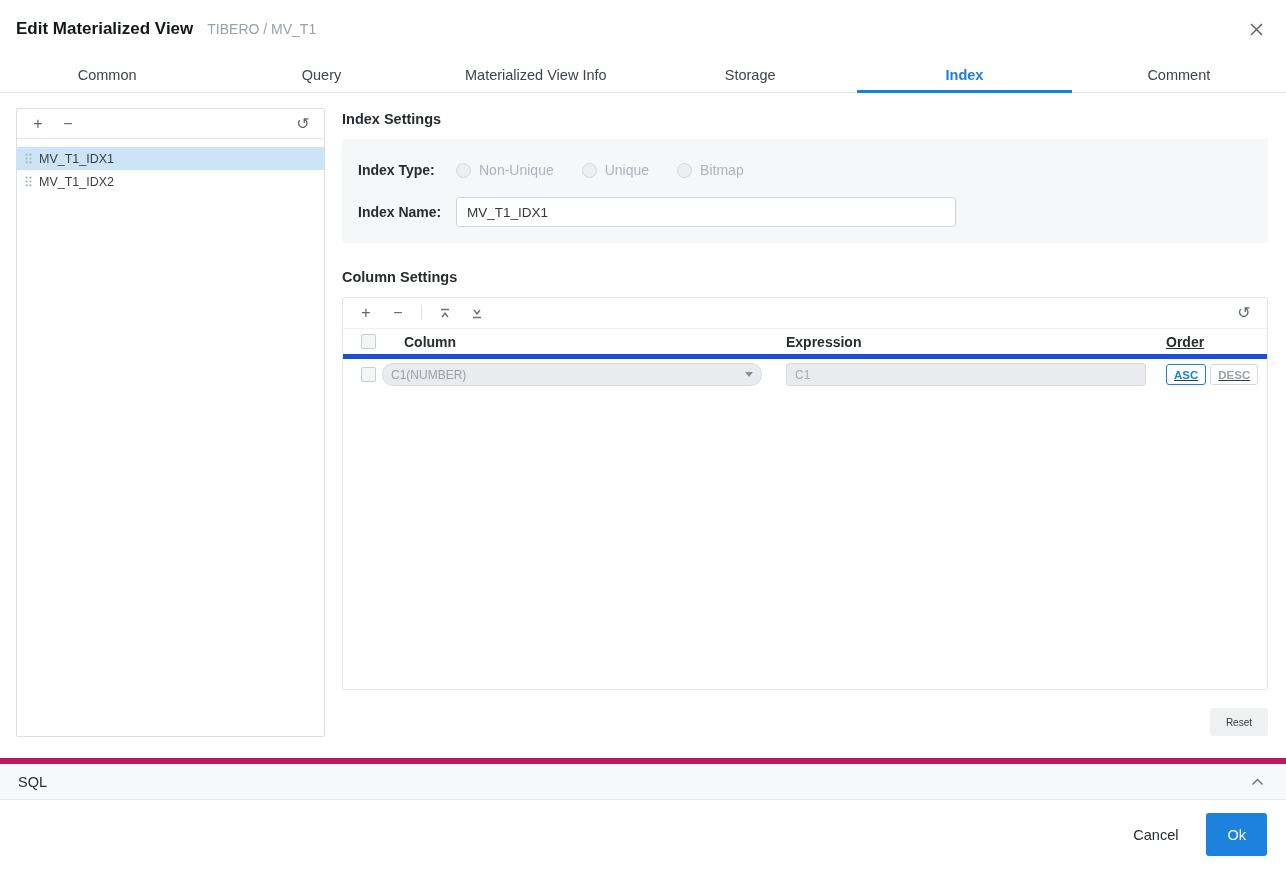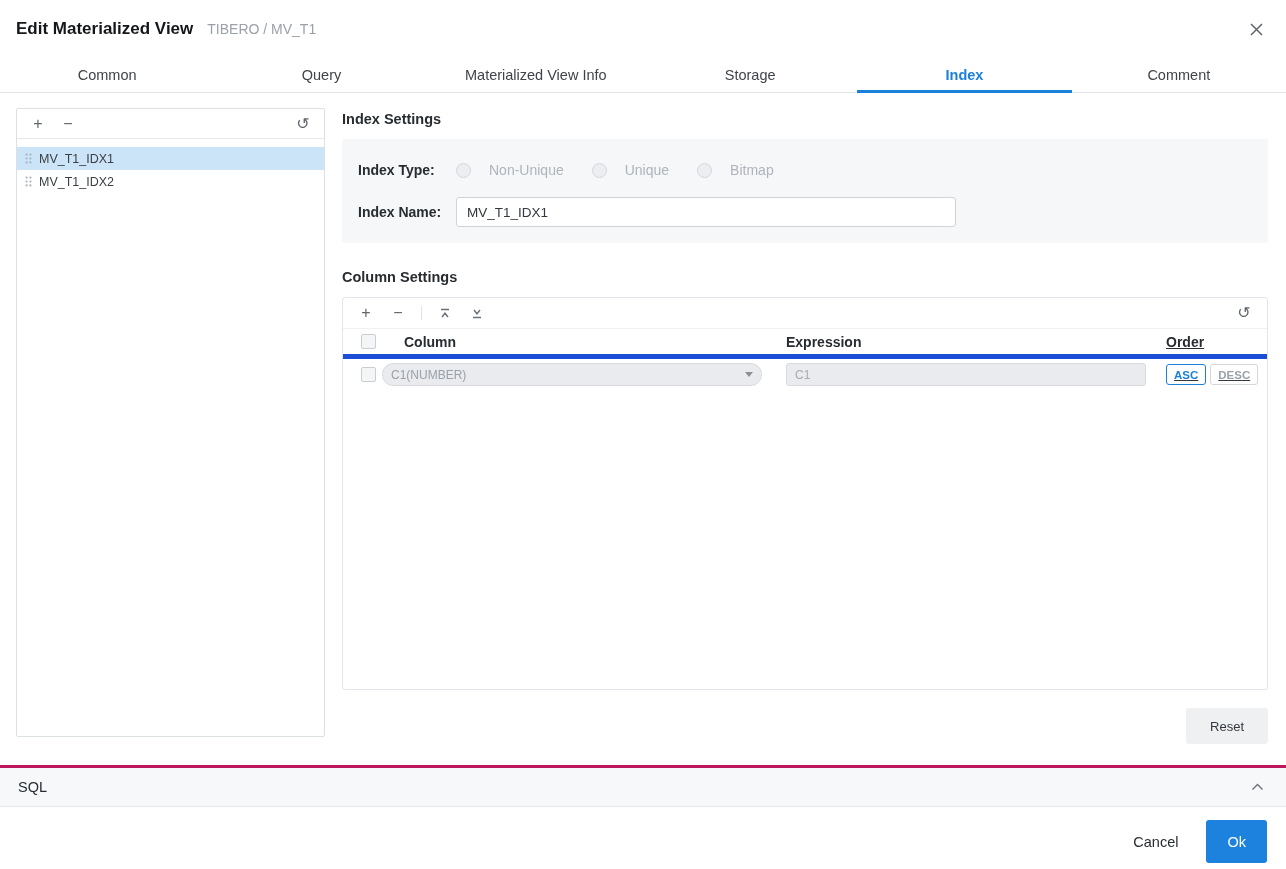--- a/index.html
+++ b/index.html
@@ -41,21 +41,21 @@
   .list-item.selected { background:#cce4f7; }
   .drag-handle { line-height:0; cursor:grab; }
   
   .right-panel { flex:1; min-width:0; }
   .section-heading { margin:3px 0 12px 0; font-size:14.5px; font-weight:600; color:#272c31; }
   .settings-panel { background:#f6f7f9; border-radius:2px; padding:16px; margin-bottom:26px; }
   .form-row { display:flex; align-items:center; height:30px; }
   .form-row + .form-row { margin-top:12px; }
   .form-label { width:98px; flex:0 0 auto; font-size:14px; font-weight:600; color:#272c31; }
   .radio-group { display:flex; gap:28px; }
-  .radio-option { display:flex; align-items:center; gap:18px; font-size:14px; color:#aeb4bc; }
+  .radio-option { display:flex; align-items:center; gap:8px; font-size:14px; color:#aeb4bc; }
   .radio-circle { width:15px; height:15px; border-radius:50%;
     border:1px solid #d3d7dc; background:#eceef1; flex:0 0 auto; }
   .text-input { width:500px; height:30px; border:1px solid #cfd4da; border-radius:3px;
     padding:0 10px; font-size:13.5px; color:#33383e;
     font-family:"Liberation Sans", sans-serif; outline:none; }
   
   .column-panel { border:1px solid #e2e5e9; border-radius:3px; height:393px;
     display:flex; flex-direction:column; overflow:hidden; }
   .col-toolbar { height:31px; flex:0 0 auto; border-bottom:1px solid #eef0f2;
     display:flex; align-items:center; padding:0 14px; gap:14px; }
@@ -77,26 +77,26 @@
   .input-disabled { width:360px; height:23px; margin-left:6px; background:#e9ebee;
     border:1px solid #d8dbdf; border-radius:3px; padding:0 8px; font-size:12px;
     color:#a6acb3; font-family:"Liberation Sans", sans-serif; }
   .caret-down { width:0; height:0; border-left:4px solid transparent;
     border-right:4px solid transparent; border-top:5px solid #8a9096; }
   .order-btn { height:21px; padding:0 7px; font-size:11.5px; font-weight:600;
     border:1px solid #d4d8dd; background:#ffffff; color:#9aa1a9; border-radius:3px;
     cursor:pointer; font-family:"Liberation Sans", sans-serif; }
   .order-btn.active { border-color:#1b80d9; color:#1b80d9; }
   .reset-row { display:flex; justify-content:flex-end; margin-top:18px; }
-  .reset-btn { background:#eef0f2; border:none; border-radius:3px; height:36px;
-    padding:0 24px; font-size:13px; color:#33383e; cursor:pointer;
+  .reset-btn { background:#eef0f2; border:none; border-radius:3px; height:28px;
+    padding:0 16px; font-size:10px; color:#33383e; cursor:pointer;
     font-family:"Liberation Sans", sans-serif; }
   
   .sql-bar { margin-top:21px; height:42px; background:#f7f8fa;
-    border-top:3px solid #be185d; border-bottom:1px solid #e6e9ec;
+    border-top:6px solid #be185d; border-bottom:1px solid #e6e9ec;
     display:flex; align-items:center; justify-content:space-between; padding:8px 18px; }
   .sql-label { font-size:14.5px; color:#272c31; }
   .collapse-btn { background:none; border:none; padding:4px; cursor:pointer; line-height:0; }
   
   .footer { height:69px; display:flex; align-items:center; justify-content:flex-end;
     gap:22px; padding:0 19px; }
   .cancel-btn { background:none; border:none; font-size:14.5px; color:#272c31;
     cursor:pointer; font-family:"Liberation Sans", sans-serif; }
   .ok-btn { background:#1d82dd; color:#ffffff; border:none; border-radius:3px;
     height:43px; padding:0 21px; font-size:14.5px; cursor:pointer;

